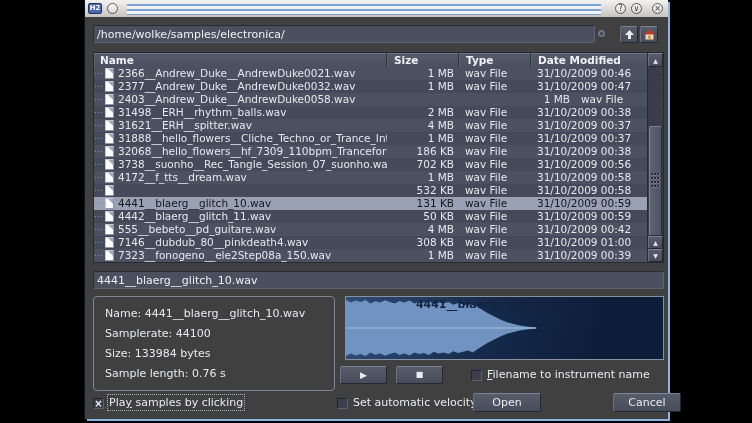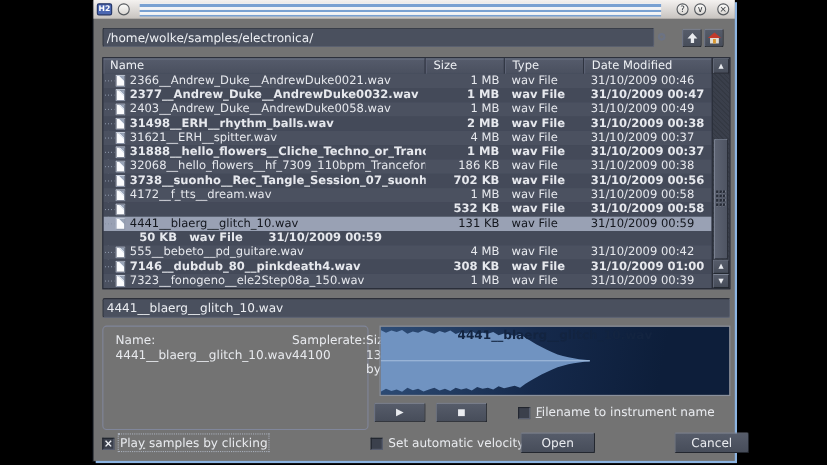--- a/index.html
+++ b/index.html
@@ -1,19 +1,19 @@
 <!DOCTYPE html>
 <html><head>
 <meta charset="utf-8">
 <style>
   html,body{margin:0;padding:0;background:#000;}
   *{box-sizing:border-box;}
   .stage{position:relative;width:752px;height:423px;background:#000;overflow:hidden;
          font-family:"DejaVu Sans",sans-serif;color:#e9ebef;}
-  .window{position:absolute;left:85px;top:0;width:583px;height:419px;background:#737373;
+  .window{position:absolute;left:85px;top:0;width:583px;height:419px;background:#404040;
           box-shadow:2px 2px 0 #8cb4e2,-1px 1px 0 #10141c;}
   
   .titlebar{position:absolute;left:0;top:0;width:100%;height:17px;
             background:linear-gradient(#f4f2f0,#c7c3bf);display:flex;align-items:center;}
   .appicon{width:14px;height:11px;margin-left:3px;background:#4b67b2;border:1px solid #223364;
            border-radius:2px;color:#fff;font-size:7px;font-weight:bold;display:flex;
            align-items:center;justify-content:center;line-height:1;}
   .tb-circle{width:11px;height:11px;border-radius:50%;border:1px solid #55595e;
              background:linear-gradient(#fcfcfb,#d9d6d2);margin-left:5px;color:#33373c;
              display:flex;align-items:center;justify-content:center;font-size:8px;line-height:1;}
@@ -27,33 +27,33 @@
             color:#edeff3;font-family:"DejaVu Sans",sans-serif;font-size:11px;padding:0 3px;outline:none;}
   .led{position:absolute;width:7px;height:7px;border-radius:50%;border:2px solid #6c7384;}
   .btn{background:linear-gradient(#565c6a,#474d5a);border:1px solid #23272f;border-top-color:#7b8292;
        border-left-color:#6b7181;border-radius:2px;color:#e9ebef;display:flex;align-items:center;
        justify-content:center;font-size:11px;cursor:default;}
   .toolbtn{position:absolute;width:18px;height:17px;}
   
   .listview{position:absolute;left:8px;top:52px;width:571px;height:211px;border:1px solid #262a33;
             background:#434959;display:flex;}
   .lv-left{flex:1;display:flex;flex-direction:column;overflow:hidden;}
-  .lv-header{height:14px;display:flex;flex:none;font-size:10.5px;color:#eef0f4;}
+  .lv-header{height:14px;display:flex;flex:none;font-size:10.5px;color:#eef0f4;font-weight:bold;}
   .hcell{background:linear-gradient(#565c6c,#4a505f);border-right:1px solid #2e3340;
          box-shadow:inset 0 1px 0 #6d7486,inset 1px 0 0 #5d6375;display:flex;align-items:center;}
   .hc-name{flex:1;padding-left:6px;}
   .hc-size{width:72px;flex:none;padding-left:7px;}
   .hc-type{width:72px;flex:none;padding-left:7px;}
   .hc-date{width:116px;flex:none;padding-left:7px;border-right:none;}
   .rows{flex:1;position:relative;overflow:hidden;font-size:10.5px;
         background-image:repeating-linear-gradient(180deg,#79818f 0 1px,transparent 1px 3px);
         background-size:1px 100%;background-position:4px 0;background-repeat:no-repeat;}
   .row{height:13px;display:flex;align-items:center;line-height:13px;white-space:nowrap;color:#e6e8ed;}
   .row.even{background:#4b5160;}
-  .row.odd{background:#444a59;font-weight:bold;}
+  .row.odd{background:#444a59;}
   .row.selected{background:#99a1b4;color:#14171e;}
   .c-name{flex:1;display:flex;align-items:center;overflow:hidden;}
   .tree{width:11px;height:13px;flex:none;
         background:repeating-linear-gradient(90deg,#8892a4 0 1px,transparent 1px 3px);
         background-size:9px 1px;background-position:1px 6px;background-repeat:no-repeat;}
   .ficon{width:9px;height:11px;flex:none;margin-right:4px;border-radius:1px;
          background:linear-gradient(225deg,#9aa5b8 0 3px,#dfe5ee 3px 4px,#fbfcfe 4px);
          box-shadow:0 1px 0 #2c3text0;border:1px solid #aab2c2;border-color:#c3cbd9 #8d96a9 #8d96a9 #c3cbd9;}
   .c-size{width:72px;flex:none;text-align:right;padding-right:5px;}
   .c-type{width:72px;flex:none;padding-left:6px;}
@@ -68,21 +68,21 @@
   .sb-thumb{position:absolute;left:1px;right:1px;top:59px;height:110px;border-radius:2px;
             background:linear-gradient(90deg,#5d6372,#4e5462);border:1px solid #2a2e38;
             border-top-color:#798090;border-left-color:#798090;
             display:flex;align-items:center;justify-content:center;}
   .sb-grip{width:9px;height:16px;
            background:radial-gradient(circle at 1px 1px,#262b36 34%,rgba(230,235,245,.35) 46%,transparent 55%);
            background-size:3px 4px;}
   
   .infopanel{position:absolute;left:8px;top:296px;width:242px;height:95px;border:1px solid #80869­2;
              border:1px solid #80869a;border-radius:4px;padding:6px 11px;display:flex;
-             flex-direction:row;justify-content:space-around;font-size:11px;color:#e8eaee;}
+             flex-direction:column;justify-content:space-around;font-size:11px;color:#e8eaee;}
   .wavepanel{position:absolute;left:260px;top:296px;width:319px;height:64px;border:1px solid #8a909c;
              background:linear-gradient(100deg,#2e4d77,#15294b 45%,#0d1e3a 80%);overflow:hidden;}
   .wavetitle{position:absolute;left:0;top:1px;width:100%;text-align:center;font-size:11px;
              font-weight:bold;color:#132440;}
   .ctrlbtn{position:absolute;width:47px;height:18px;}
   .ctrlbtn .g{font-size:9px;line-height:1;}
   .checkbox{display:flex;align-items:flex-end;gap:5px;position:absolute;height:14px;font-size:11px;}
   .cbox{width:11px;height:11px;flex:none;background:#3b404c;border:1px solid #21252e;
         border-right-color:#5a6070;border-bottom-color:#5a6070;display:flex;align-items:center;
         justify-content:center;color:#f3f5f9;font-size:10px;font-weight:bold;line-height:1;}
@@ -155,21 +155,20 @@
               <span class="c-date">31/10/2009 00:47</span>
             </div>
             <div class="row even">
               <span class="c-name">
                 <span class="tree"></span>
                 <span class="ficon"></span>
                 <span>2403__Andrew_Duke__AndrewDuke0058.wav</span>
               </span>
               <span class="c-size">1 MB</span>
               <span class="c-type">wav File</span>
-              <span class="c-date">31/10/2009 00:49</span>
             </div>
             <div class="row odd">
               <span class="c-name">
                 <span class="tree"></span>
                 <span class="ficon"></span>
                 <span>31498__ERH__rhythm_balls.wav</span>
               </span>
               <span class="c-size">2 MB</span>
               <span class="c-type">wav File</span>
               <span class="c-date">31/10/2009 00:38</span>
@@ -237,20 +236,25 @@
               <span class="c-name">
                 <span class="tree"></span>
                 <span class="ficon"></span>
                 <span>4441__blaerg__glitch_10.wav</span>
               </span>
               <span class="c-size">131 KB</span>
               <span class="c-type">wav File</span>
               <span class="c-date">31/10/2009 00:59</span>
             </div>
             <div class="row odd">
+              <span class="c-name">
+                <span class="tree"></span>
+                <span class="ficon"></span>
+                <span>4442__blaerg__glitch_11.wav</span>
+              </span>
               <span class="c-size">50 KB</span>
               <span class="c-type">wav File</span>
               <span class="c-date">31/10/2009 00:59</span>
             </div>
             <div class="row even">
               <span class="c-name">
                 <span class="tree"></span>
                 <span class="ficon"></span>
                 <span>555__bebeto__pd_guitare.wav</span>
               </span>

